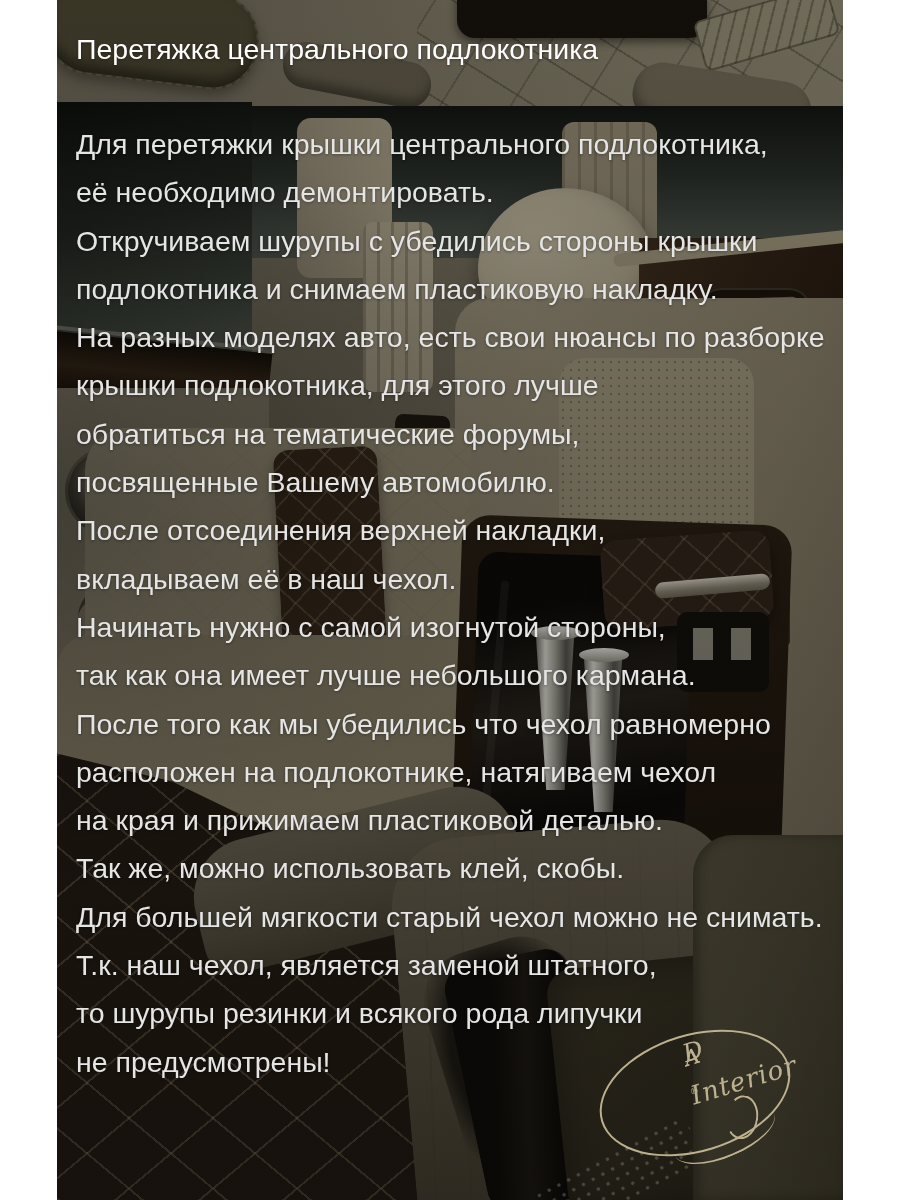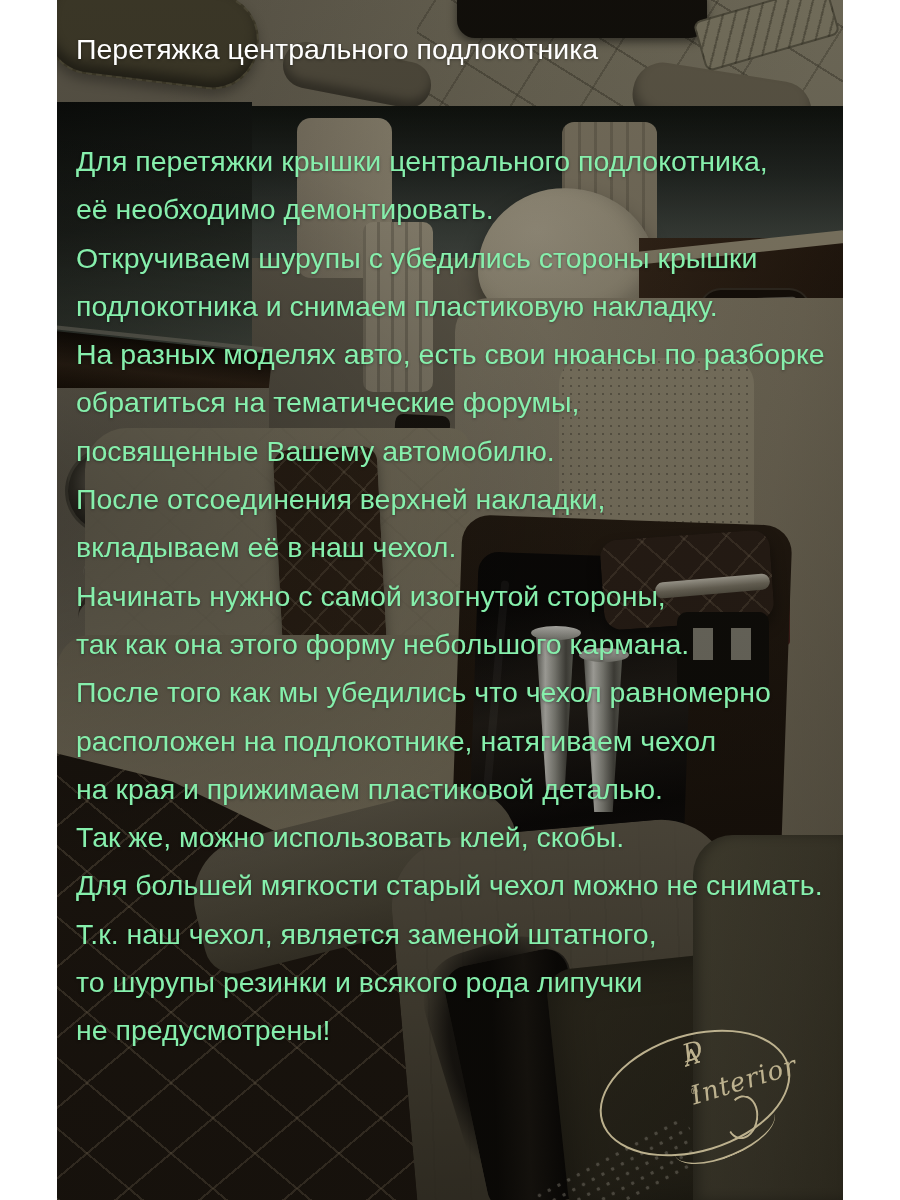--- a/index.html
+++ b/index.html
@@ -145,21 +145,21 @@
   .logo-word{left:0;top:48px;width:200px;text-align:center;font-size:26px;letter-spacing:1px;}
   .logo-reg{position:static;font-size:9px;vertical-align:10px;letter-spacing:0;}
   .logo-flourish{left:62px;top:86px;width:108px;height:44px;border-bottom:2.5px solid currentColor;
     border-radius:50%;transform:rotate(-6deg);}
   .logo-loop{left:122px;top:76px;width:28px;height:40px;border:2.5px solid currentColor;border-left-color:transparent;
     border-radius:50%;transform:rotate(25deg);}
 
   
   .title{left:19px;top:33px;margin:0;z-index:70;font-size:28.5px;font-weight:400;color:#ffffff;
     white-space:nowrap;text-shadow:0 1px 3px rgba(0,0,0,.35);}
-  .body-text{left:19px;top:137px;width:764px;z-index:70;color:#86efac;font-size:28.5px;
+  .body-text{left:19px;top:120px;width:764px;z-index:70;color:#e5e5e5;font-size:28.5px;
     text-shadow:0 1px 3px rgba(0,0,0,.35);}
   .body-text .line{position:static;display:block;height:48.3px;line-height:48.3px;white-space:nowrap;}
 </style>
 </head>
 <body>
 
 <div class="page">
   <div class="photo">
 
     <div class="ceiling"></div>
@@ -238,26 +238,27 @@
     </div>
 
     <h1 class="title">Перетяжка центрального подлокотника</h1>
 
     <div class="body-text">
       <span class="line">Для перетяжки крышки центрального подлокотника,</span>
       <span class="line">её необходимо демонтировать.</span>
       <span class="line">Откручиваем шурупы с убедились стороны крышки</span>
       <span class="line">подлокотника и снимаем пластиковую накладку.</span>
       <span class="line">На разных моделях авто, есть свои нюансы по разборке</span>
+      <span class="line">крышки подлокотника, для этого лучше</span>
       <span class="line">обратиться на тематические форумы,</span>
       <span class="line">посвященные Вашему автомобилю.</span>
       <span class="line">После отсоединения верхней накладки,</span>
       <span class="line">вкладываем её в наш чехол.</span>
       <span class="line">Начинать нужно с самой изогнутой стороны,</span>
-      <span class="line">так как она этого форму небольшого кармана.</span>
+      <span class="line">так как она имеет лучше небольшого кармана.</span>
       <span class="line">После того как мы убедились что чехол равномерно</span>
       <span class="line">расположен на подлокотнике, натягиваем чехол</span>
       <span class="line">на края и прижимаем пластиковой деталью.</span>
       <span class="line">Так же, можно использовать клей, скобы.</span>
       <span class="line">Для большей мягкости старый чехол можно не снимать.</span>
       <span class="line">Т.к. наш чехол, является заменой штатного,</span>
       <span class="line">то шурупы резинки и всякого рода липучки</span>
       <span class="line">не предусмотрены!</span>
     </div>
 

